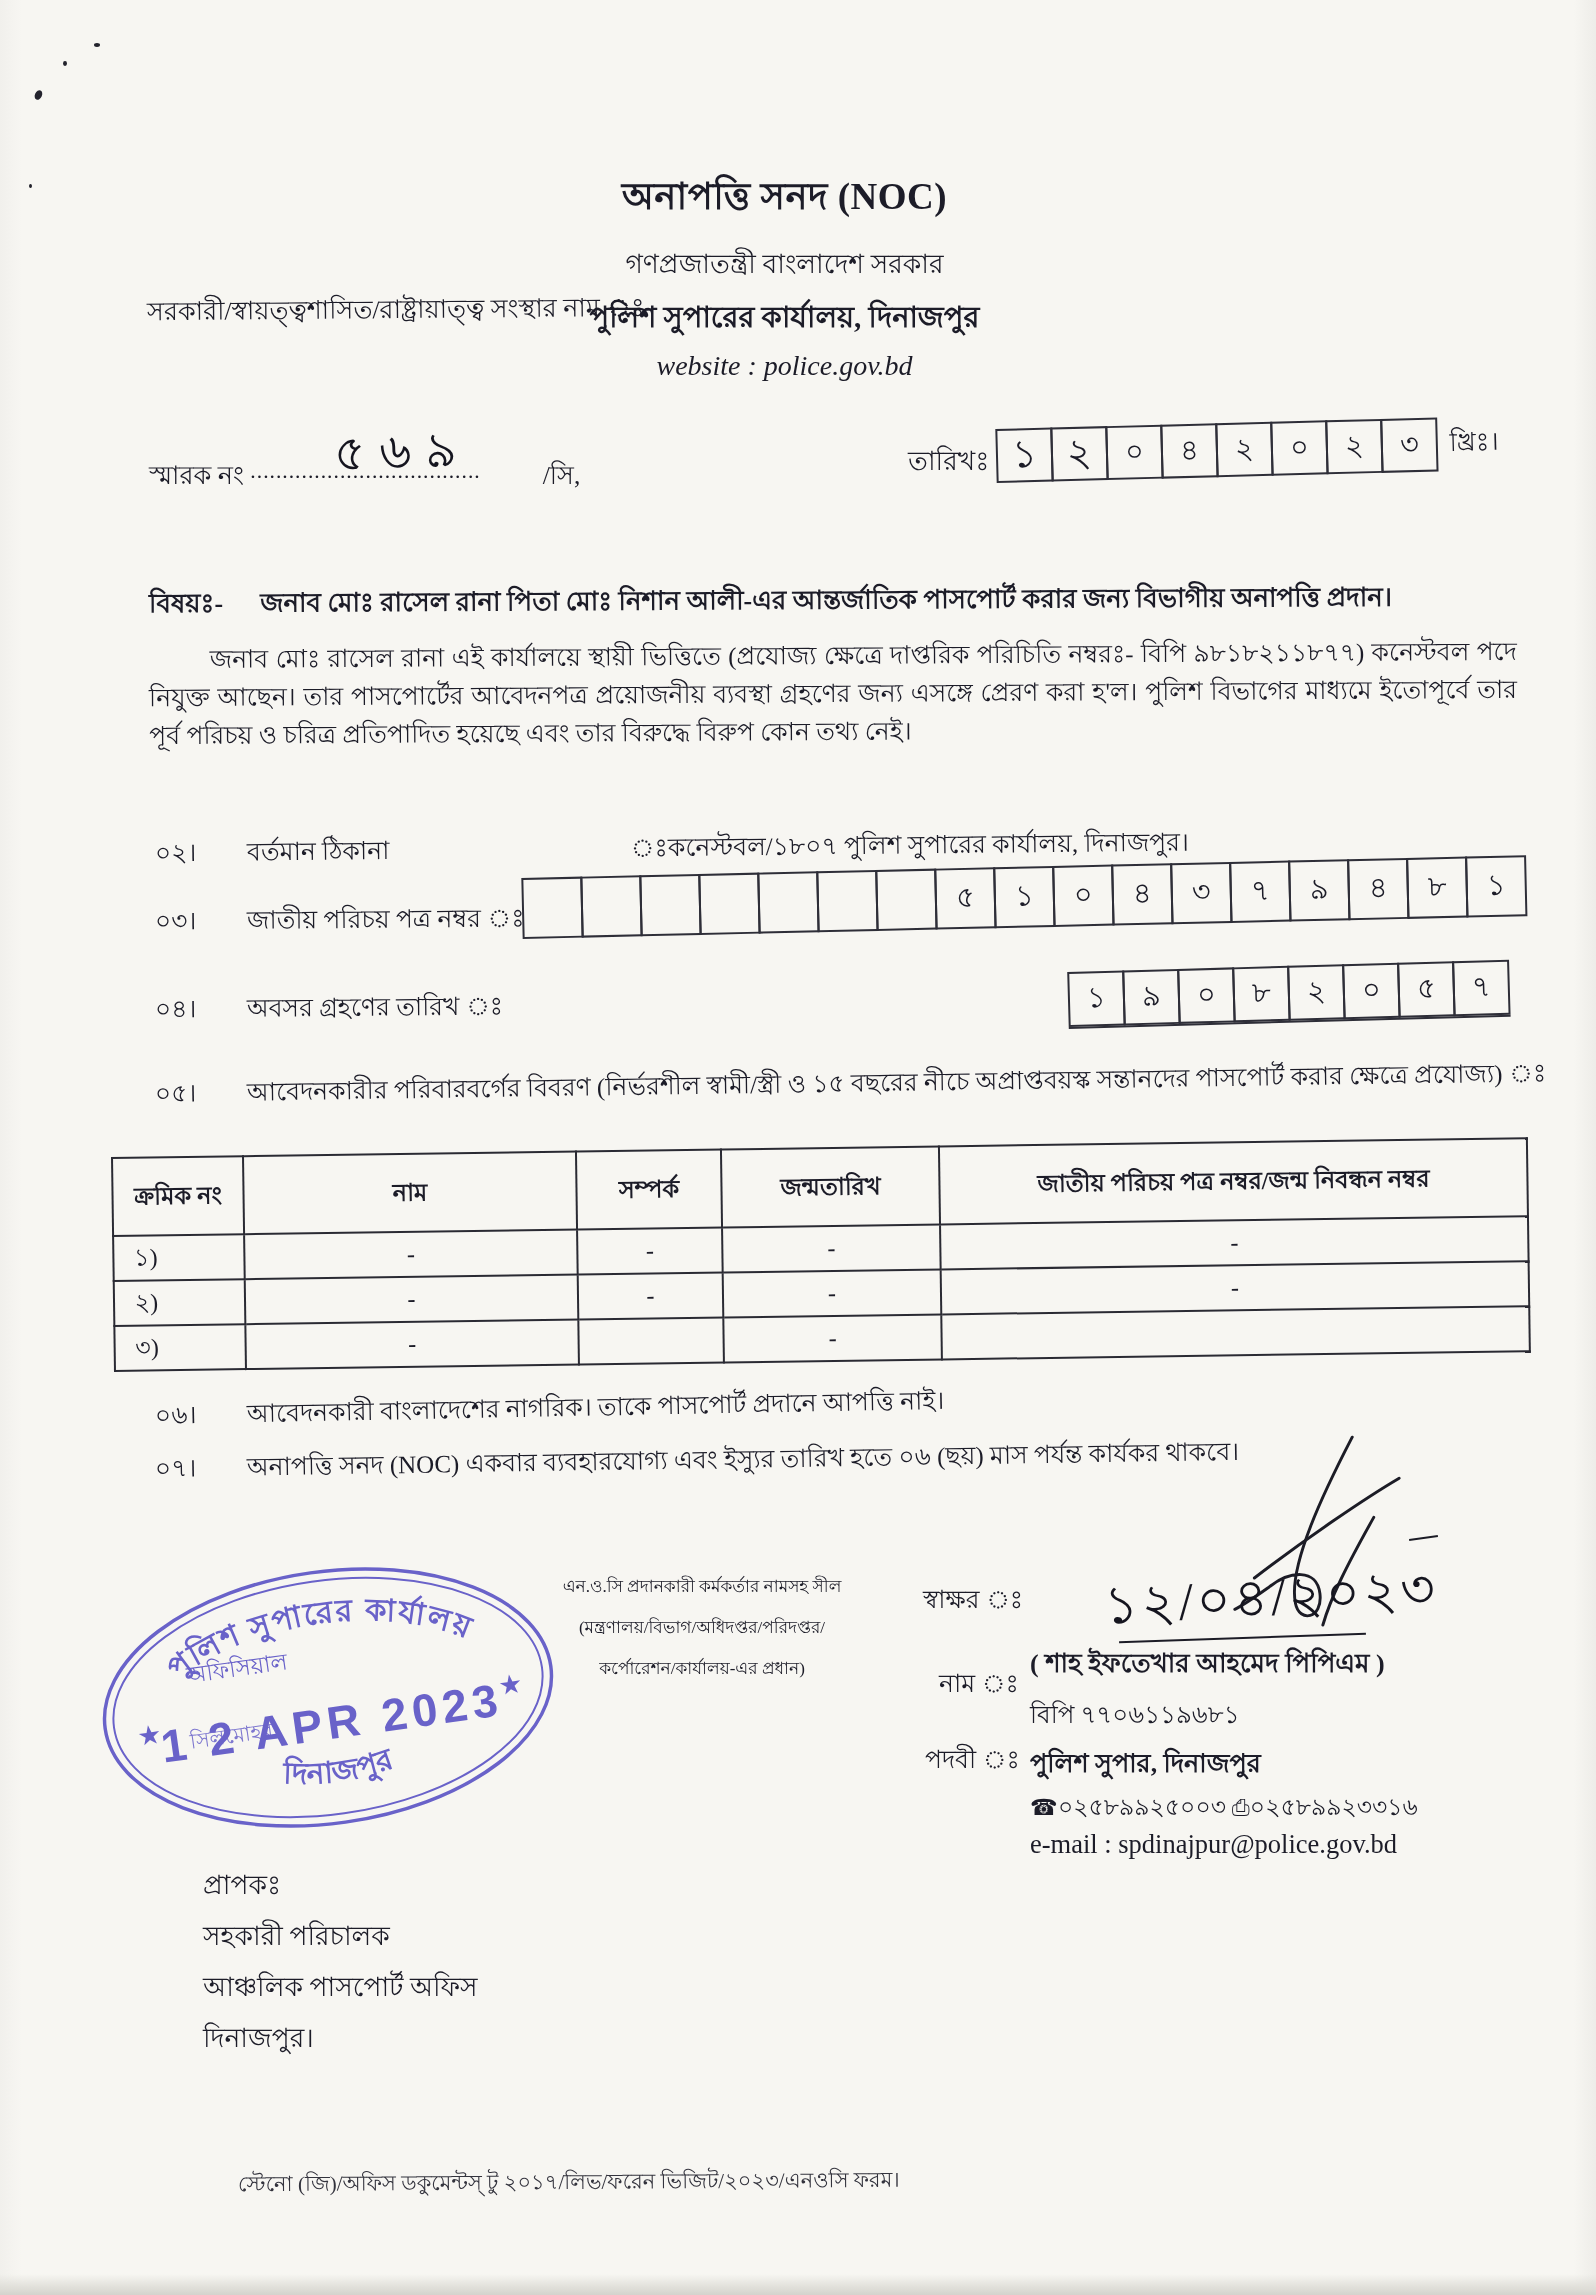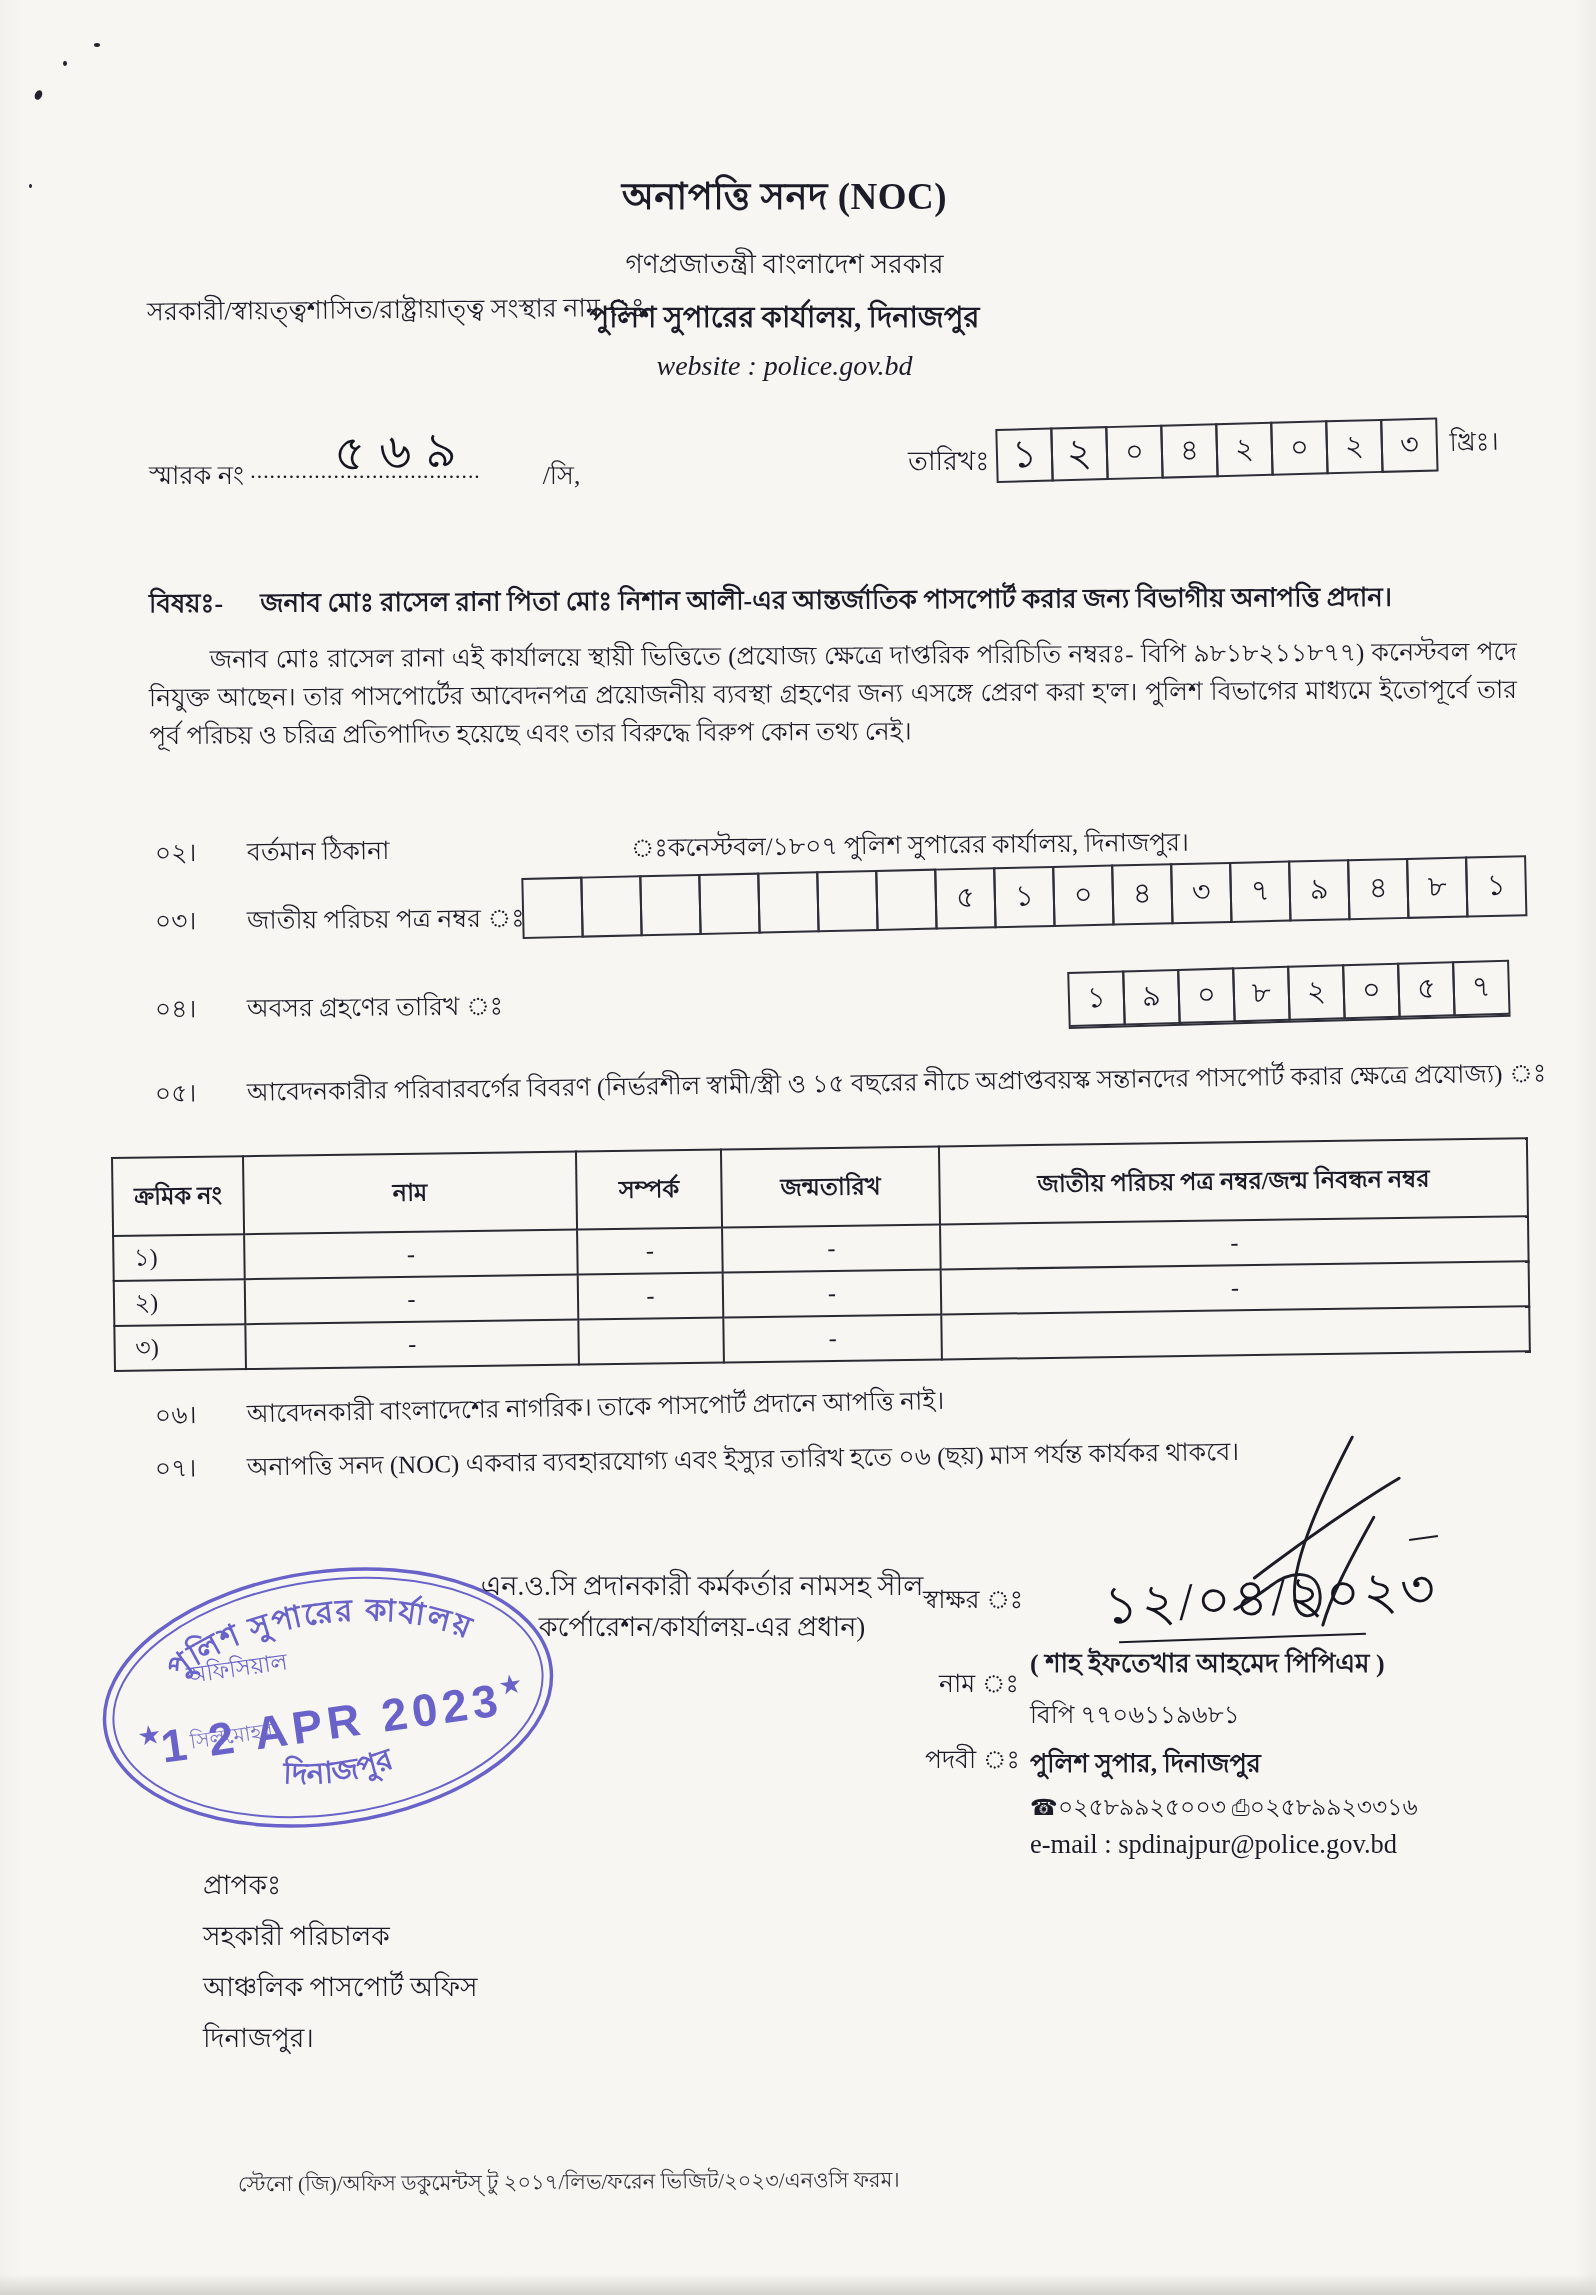--- a/index.html
+++ b/index.html
@@ -61,21 +61,21 @@
   .ftable-wrap{left:111px;top:1157px;transform:rotate(-0.8deg);transform-origin:left top;}
   table.ftable{border-collapse:collapse;table-layout:fixed;width:1415px;font-size:24px;}
   .ftable th,.ftable td{border:2.5px solid #2a2a33;padding:0 5.9px;}
   .ftable th{font-weight:600;height:76px;vertical-align:middle;text-align:center;line-height:33px;}
   .ftable td{height:43px;text-align:center;}
   .ftable td.first{text-align:left;padding-left:19.6px;}
   .c0{width:131px;}.c1{width:333px;}.c2{width:145px;}.c3{width:218px;}.c4{width:588px;}
   
   .stamp{left:90px;top:1529px;width:476px;height:337px;transform:rotate(-8deg);opacity:.9;}
   
-  .sealcap{left:443px;top:1566px;width:518px;text-align:center;font-size:27px;line-height:41px;}
+  .sealcap{left:443px;top:1566px;width:518px;text-align:center;font-size:17px;line-height:41px;}
   .lbl{font-size:25px;}
   .lbl-sign{left:923px;top:1580px;}
   .lbl-name{left:939px;top:1664px;}
   .lbl-desig{left:925px;top:1740px;}
   
   .sigsvg{left:1227px;top:1429px;}
   .handdate{left:1104px;top:1556px;font-size:53px;letter-spacing:2.9px;transform:rotate(-3deg);color:#15151f;}
   .sig-underline{left:1119px;top:1637px;width:247px;height:0;border-top:2.9px solid #1c1c26;transform:rotate(-2deg);}
   .sig-dash{left:1409px;top:1537px;width:29px;height:0;border-top:2.9px solid #1c1c26;transform:rotate(-8deg);}
   .officer{left:1030px;top:1643px;width:490px;text-align:left;}
@@ -262,20 +262,21 @@
   </text>
   <text x="44" y="192" font-size="27" fill="var(--stamp)">★</text>
   <text x="412" y="192" font-size="27" fill="var(--stamp)">★</text>
   <text x="102" y="136" font-size="23" fill="var(--stamp)">অফিসিয়াল</text>
   <text x="96" y="202" font-size="21" fill="var(--stamp)" opacity="0.85">সিলমোহর</text>
   <text x="240" y="212" font-size="46" font-weight="bold" letter-spacing="5" text-anchor="middle" fill="var(--stamp)" font-family="Liberation Sans, sans-serif">1 2 APR  2023</text>
 </svg>
 
 <div class="abs sealcap">
   <div class="nw">এন.ও.সি প্রদানকারী কর্মকর্তার নামসহ সীল</div>
+  <div class="nw">(মন্ত্রণালয়/বিভাগ/অধিদপ্তর/পরিদপ্তর/</div>
   <div class="nw">কর্পোরেশন/কার্যালয়-এর প্রধান)</div>
 </div>
 
 <div class="abs lbl lbl-sign nw">স্বাক্ষর ঃ</div>
 <div class="abs lbl lbl-name nw">নাম ঃ</div>
 <div class="abs lbl lbl-desig nw">পদবী ঃ</div>
 
 <svg class="abs sigsvg" width="225" height="211" viewBox="0 0 230 215" xmlns="http://www.w3.org/2000/svg">
   <g stroke="#1c1c26" stroke-width="3" fill="none" stroke-linecap="round">
     <path d="M 128,8 C 100,62 62,140 70,178 C 74,198 98,194 95,168 C 92,142 64,144 42,162 C 28,172 16,180 8,184"></path>

